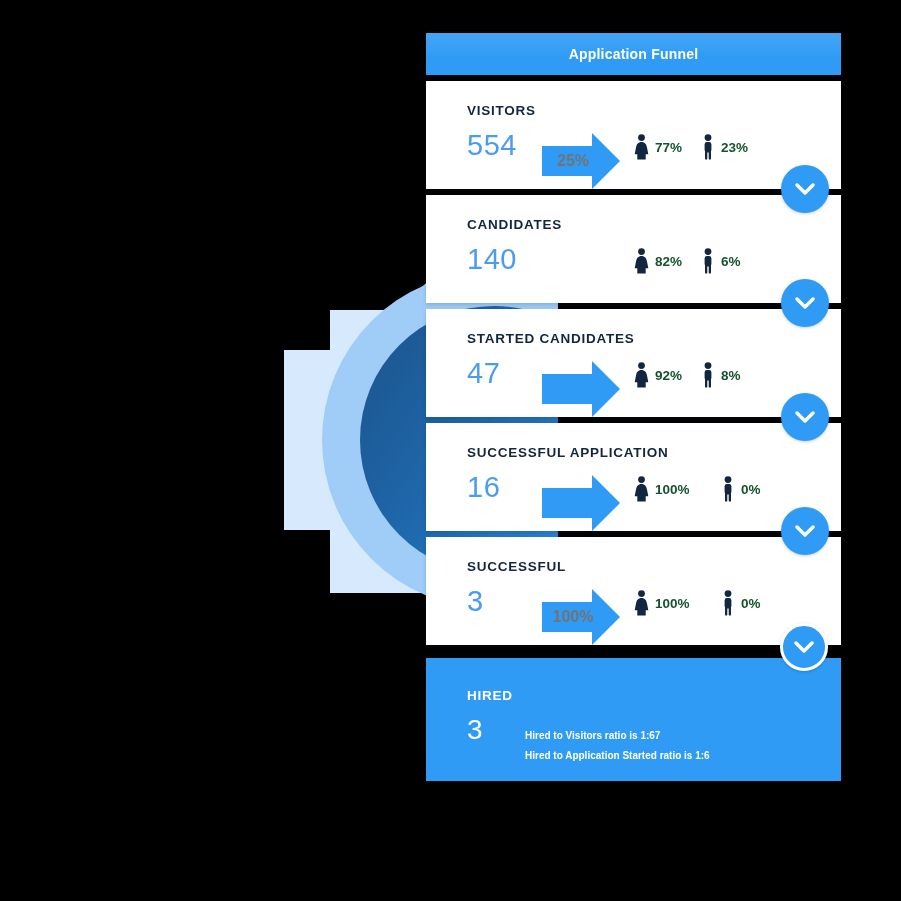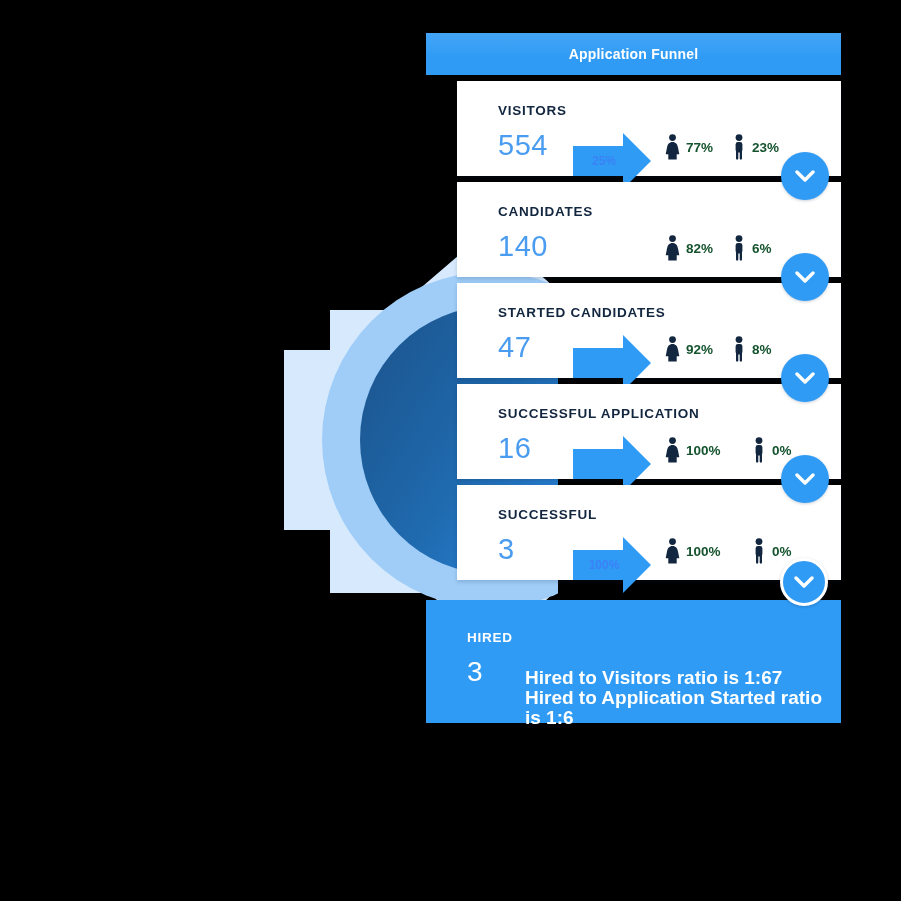--- a/index.html
+++ b/index.html
@@ -18,64 +18,63 @@
     position:absolute;left:426px;top:33px;width:415px;
   }
   .panel-header{
     height:42px;background:#2f9bf5;display:flex;align-items:center;justify-content:center;
     color:#ffffff;font-size:14px;font-weight:bold;letter-spacing:.2px;
   }
   .header-gloss{position:absolute;left:0;top:0;width:100%;height:42px;
     background:linear-gradient(180deg,rgba(255,255,255,.10),rgba(255,255,255,0) 60%);pointer-events:none;}
 
   .stage-card{
-    position:relative;background:#ffffff;height:95px;margin-top:6px;
+    position:relative;background:#ffffff;height:108px;margin-top:6px;
     box-shadow:0 2px 4px rgba(10,40,80,.18);
-    margin-left:31px;
   }
   .stage-card:first-of-type{margin-top:0;}
   .stage-label{
     position:absolute;left:41px;top:22px;color:#12263f;font-size:13.5px;
     font-weight:bold;letter-spacing:.75px;
   }
   .stage-num{
     position:absolute;left:41px;top:46px;color:#4a9cf0;font-size:29px;
     font-weight:400;letter-spacing:.5px;line-height:36px;
   }
   .arrow{
     position:absolute;left:116px;top:52px;width:78px;height:56px;
   }
   .arrow svg{position:absolute;left:0;top:0;}
   .arrow .pct{
     position:absolute;left:0;top:0;width:62px;height:56px;
     display:flex;align-items:center;justify-content:center;
-    color:#3b82f6;font-size:12px;font-weight:bold;
+    color:#737373;font-size:16px;font-weight:bold;
   }
   .gender{
     position:absolute;top:53px;display:flex;align-items:center;gap:6px;
     color:#14532d;font-size:13.5px;font-weight:bold;
   }
   .gender.female{left:208px;}
   .gender.male{left:275px;}
   .gender svg{display:block;}
 
   .chev{
     position:absolute;right:12px;width:48px;height:48px;border-radius:50%;
     background:#2f9bf5;display:flex;align-items:center;justify-content:center;
     box-shadow:0 1px 3px rgba(10,40,80,.22);z-index:6;
   }
   .chev.ringed{border:3px solid #ffffff;width:48px;height:48px;box-sizing:border-box;}
 
   .hired-card{
-    position:relative;background:#2f9bf5;height:123px;margin-top:20px;padding-left:28px;
+    position:relative;background:#2f9bf5;height:123px;margin-top:13px;padding-left:28px;
   }
   .hired-label{position:absolute;left:41px;top:30px;color:#ffffff;font-size:13.5px;
     font-weight:bold;letter-spacing:.75px;}
   .hired-num{position:absolute;left:41px;top:56px;color:#ffffff;font-size:28px;font-weight:400;}
-  .hired-ratios{position:absolute;left:99px;top:68px;color:#ffffff;font-size:19px;
+  .hired-ratios{position:absolute;left:99px;top:68px;color:#ffffff;font-size:10px;
     font-weight:bold;line-height:20px;}
 </style>
 </head>
 <body>
 
 <div id="stage">
 
   <div id="ring-art">
     <svg width="420" height="480" viewBox="0 0 420 480" xmlns="http://www.w3.org/2000/svg">
       <defs>

